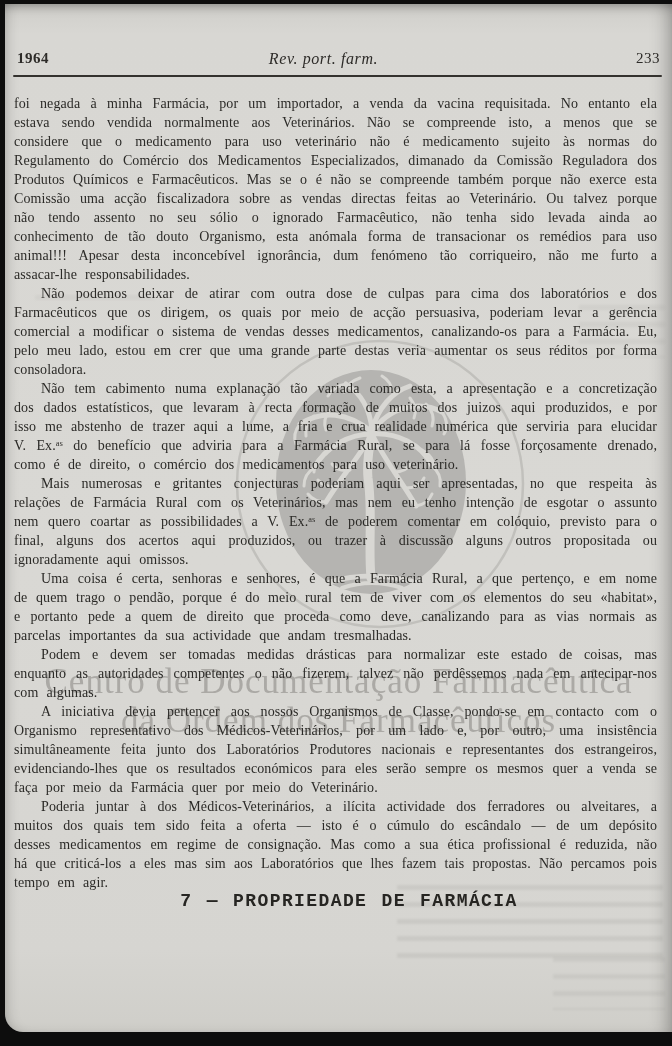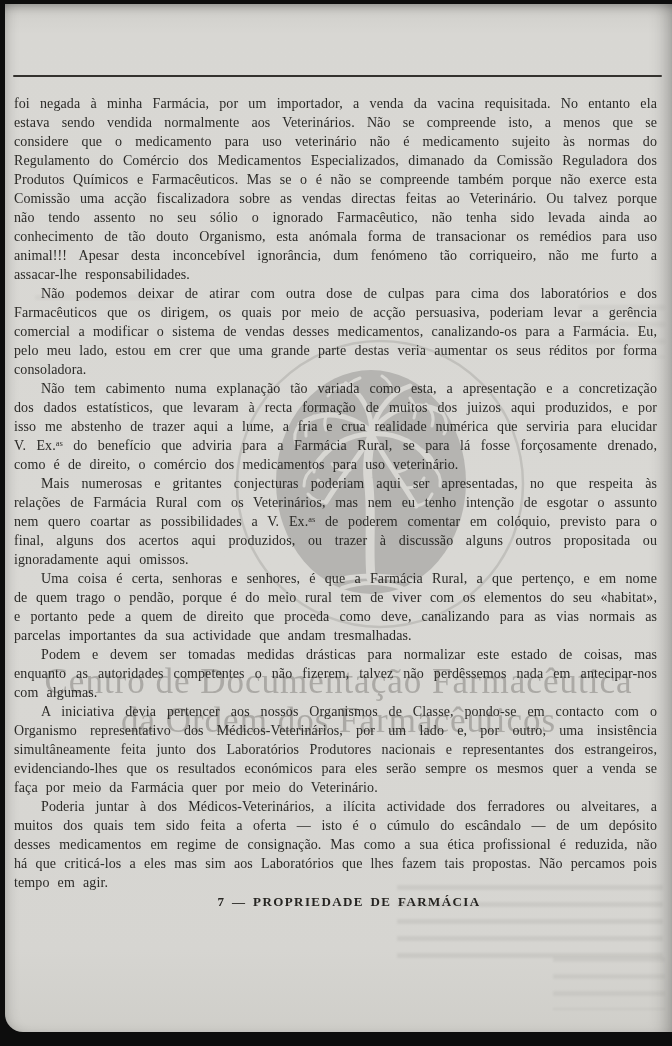--- a/index.html
+++ b/index.html
@@ -48,22 +48,22 @@
     position:absolute;left:9px;right:15px;top:90px;
     color:#29282595;
     color:#2b2a27;
     font-size:14px;line-height:19px;
     text-align:justify;word-spacing:4.5px;letter-spacing:.1px;
   }
   .article p{margin:0;text-indent:27px;}
   .article p.cont{text-indent:0;}
   .section-heading{
     margin:12px 0 24px 0;text-align:center;
-    font-family:Liberation Serif, serif;font-weight:bold;
-    font-size:13px;letter-spacing:1.4px;word-spacing:2px;color:#262522;
+    font-family:Liberation Mono, monospace;font-weight:bold;
+    font-size:18px;letter-spacing:1.4px;word-spacing:2px;color:#262522;
     text-indent:0;
   }
   
   .ghost{
     position:absolute;pointer-events:none;filter:blur(1.3px);
     background:repeating-linear-gradient(180deg,transparent 0 5px,#8f8e8a 5px 10px,transparent 10px 17px);
   }
   .g1{left:392px;top:876px;width:266px;height:84px;opacity:.16;}
   .g2{left:574px;top:296px;width:86px;height:58px;opacity:.10;}
   .g3{left:548px;top:948px;width:112px;height:58px;opacity:.13;}
@@ -103,20 +103,25 @@
   </svg>
 
   <div class="wm-text wm-line2">da Ordem dos Farmacêuticos</div>
   <div class="wm-text wm-line1">Centro de Documentação Farmacêutica</div>
 
   <div class="ghost g1"></div>
   <div class="ghost g2"></div>
   <div class="ghost g3"></div>
   <div class="ghost g4"></div>
 
+  <div class="header">
+    <span class="year">1964</span>
+    <span class="journal-title">Rev. port. farm.</span>
+    <span class="pagenum">233</span>
+  </div>
   <div class="rule"></div>
 
   <div class="article">
     <p class="cont">foi negada à minha Farmácia, por um importador, a venda da vacina requisitada. No entanto ela estava sendo vendida normalmente aos Veterinários. Não se compreende isto, a menos que se considere que o medicamento para uso veterinário não é medicamento sujeito às normas do Regulamento do Comércio dos Medicamentos Especializados, dimanado da Comissão Reguladora dos Produtos Químicos e Farmacêuticos. Mas se o é não se compreende também porque não exerce esta Comissão uma acção fiscalizadora sobre as vendas directas feitas ao Veterinário. Ou talvez porque não tendo assento no seu sólio o ignorado Farmacêutico, não tenha sido levada ainda ao conhecimento de tão douto Organismo, esta anómala forma de transacionar os remédios para uso animal!!! Apesar desta inconcebível ignorância, dum fenómeno tão corriqueiro, não me furto a assacar-lhe responsabilidades.</p>
     <p>Não podemos deixar de atirar com outra dose de culpas para cima dos laboratórios e dos Farmacêuticos que os dirigem, os quais por meio de acção persuasiva, poderiam levar a gerência comercial a modificar o sistema de vendas desses medicamentos, canalizando-os para a Farmácia. Eu, pelo meu lado, estou em crer que uma grande parte destas veria aumentar os seus réditos por forma consoladora.</p>
     <p>Não tem cabimento numa explanação tão variada como esta, a apresentação e a concretização dos dados estatísticos, que levaram à recta formação de muitos dos juizos aqui produzidos, e por isso me abstenho de trazer aqui a lume, a fria e crua realidade numérica que serviria para elucidar V. Ex.ᵃˢ do benefício que adviria para a Farmácia Rural, se para lá fosse forçosamente drenado, como é de direito, o comércio dos medicamentos para uso veterinário.</p>
     <p>Mais numerosas e gritantes conjecturas poderiam aqui ser apresentadas, no que respeita às relações de Farmácia Rural com os Veterinários, mas nem eu tenho intenção de esgotar o assunto nem quero coartar as possibilidades a V. Ex.ᵃˢ de poderem comentar em colóquio, previsto para o final, alguns dos acertos aqui produzidos, ou trazer à discussão alguns outros propositada ou ignoradamente aqui omissos.</p>
     <p>Uma coisa é certa, senhoras e senhores, é que a Farmácia Rural, a que pertenço, e em nome de quem trago o pendão, porque é do meio rural tem de viver com os elementos do seu «habitat», e portanto pede a quem de direito que proceda como deve, canalizando para as vias normais as parcelas importantes da sua actividade que andam tresmalhadas.</p>
     <p>Podem e devem ser tomadas medidas drásticas para normalizar este estado de coisas, mas enquanto as autoridades competentes o não fizerem, talvez não perdêssemos nada em antecipar-nos com algumas.</p>
     <p>A iniciativa devia pertencer aos nossos Organismos de Classe, pondo-se em contacto com o Organismo representativo dos Médicos-Veterinários, por um lado e, por outro, uma insistência simultâneamente feita junto dos Laboratórios Produtores nacionais e representantes dos estrangeiros, evidenciando-lhes que os resultados económicos para eles serão sempre os mesmos quer a venda se faça por meio da Farmácia quer por meio do Veterinário.</p>

